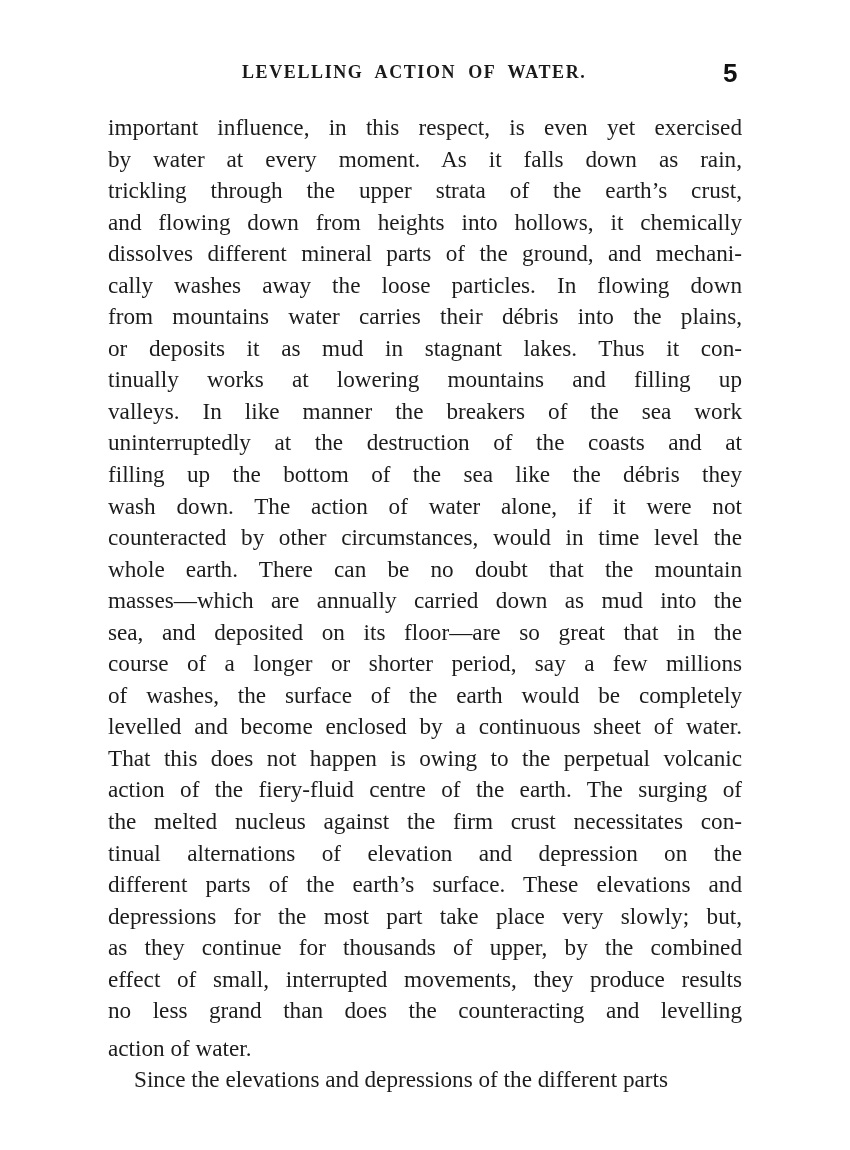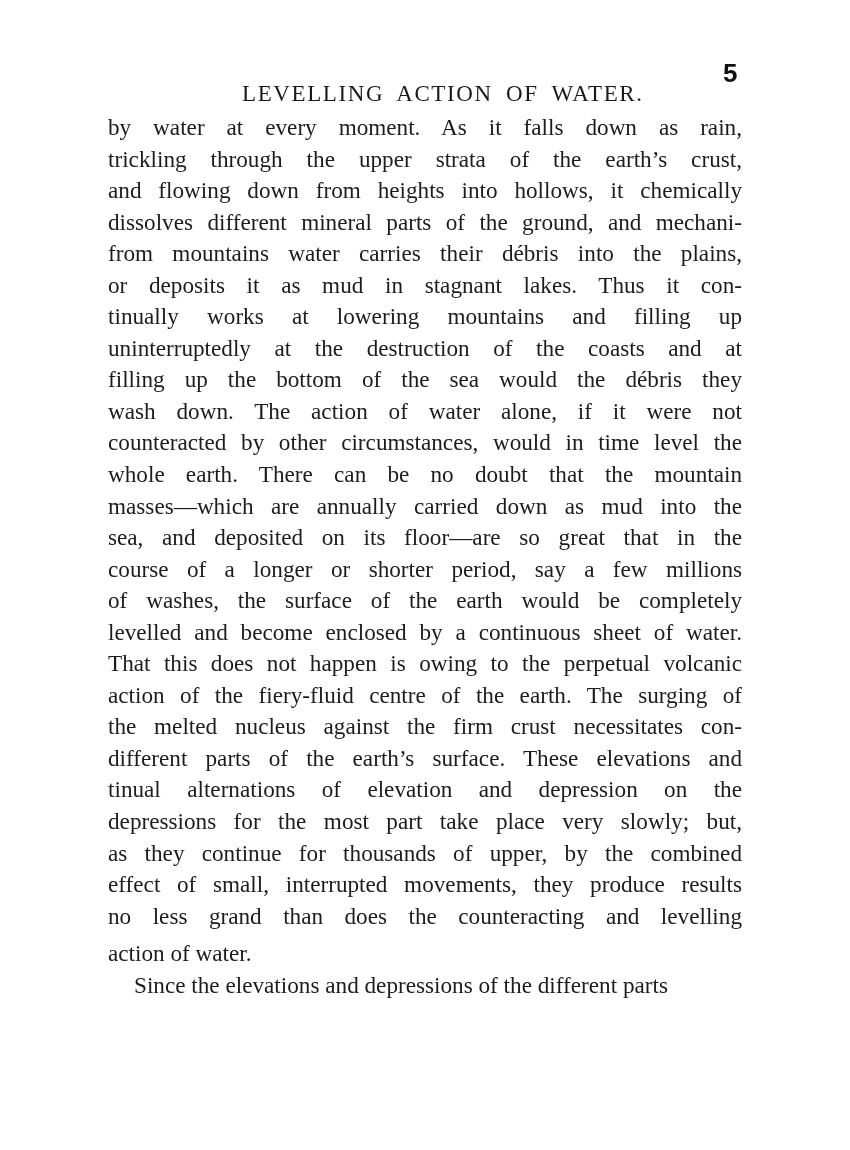--- a/index.html
+++ b/index.html
@@ -26,27 +26,26 @@
       position: absolute;
       top: 58px;
       left: 0;
       width: 850px;
       height: 30px;
     }
     .head-title {
       position: absolute;
       left: 242px;
       top: 4px;
-      font-size: 23px;
-      font-weight: normal;
+      font-size: 18px;
+      font-weight: bold;
       letter-spacing: 1.6px;
       word-spacing: 6px;
       white-space: nowrap;
       color: #1a1a1a;
-      margin-top: 19px;
     }
     .page-number {
       position: absolute;
       left: 723px;
       top: 0px;
       font-family: "Liberation Sans", "DejaVu Sans", sans-serif;
       font-size: 26px;
       font-weight: bold;
       color: #111;
     }
@@ -78,42 +77,45 @@
 </head>
 <body>
 
 <div class="page">
   <div class="running-head">
     <span class="head-title">LEVELLING ACTION OF WATER.</span>
     <span class="page-number">5</span>
   </div>
 
   <div class="body-text">
+    <span class="line">important influence, in this respect, is even yet exercised</span>
     <span class="line">by water at every moment.  As it falls down as rain,</span>
     <span class="line">trickling through the upper strata of the earth’s crust,</span>
     <span class="line">and flowing down from heights into hollows, it chemically</span>
     <span class="line">dissolves different mineral parts of the ground, and mechani-</span>
+    <span class="line">cally washes away the loose particles.  In flowing down</span>
     <span class="line">from mountains water carries their débris into the plains,</span>
     <span class="line">or deposits it as mud in stagnant lakes.  Thus it con-</span>
     <span class="line">tinually works at lowering mountains and filling up</span>
+    <span class="line">valleys.  In like manner the breakers of the sea work</span>
     <span class="line">uninterruptedly at the destruction of the coasts and at</span>
-    <span class="line">filling up the bottom of the sea would the débris they</span>
+    <span class="line">filling up the bottom of the sea like the débris they</span>
     <span class="line">wash down.  The action of water alone, if it were not</span>
     <span class="line">counteracted by other circumstances, would in time level the</span>
     <span class="line">whole earth.  There can be no doubt that the mountain</span>
     <span class="line">masses—which are annually carried down as mud into the</span>
     <span class="line">sea, and deposited on its floor—are so great that in the</span>
     <span class="line">course of a longer or shorter period, say a few millions</span>
     <span class="line">of washes, the surface of the earth would be completely</span>
     <span class="line">levelled and become enclosed by a continuous sheet of water.</span>
     <span class="line">That this does not happen is owing to the perpetual volcanic</span>
     <span class="line">action of the fiery-fluid centre of the earth.  The surging of</span>
     <span class="line">the melted nucleus against the firm crust necessitates con-</span>
+    <span class="line">tinual alternations of elevation and depression on the</span>
     <span class="line">different parts of the earth’s surface.  These elevations and</span>
-    <span class="line">tinual alternations of elevation and depression on the</span>
     <span class="line">depressions for the most part take place very slowly; but,</span>
     <span class="line">as they continue for thousands of upper, by the combined</span>
     <span class="line">effect of small, interrupted movements, they produce results</span>
     <span class="line">no less grand than does the counteracting and levelling</span>
     <span class="line last">action of water.</span>
     <span class="line indent">Since the elevations and depressions of the different parts</span>
   </div>
 </div>
 
 </body></html>

